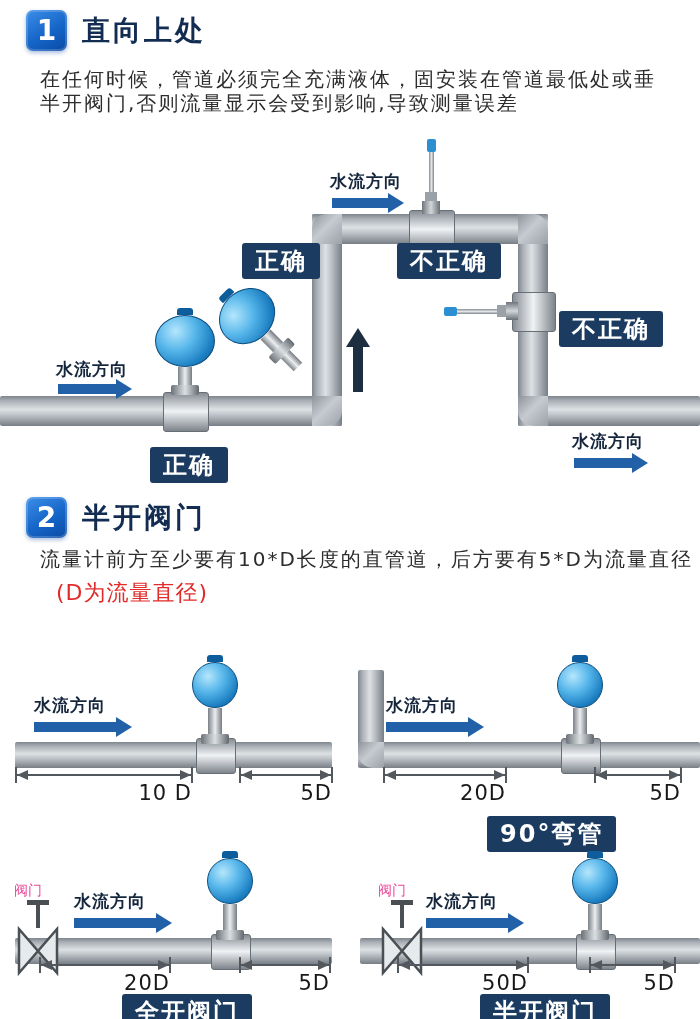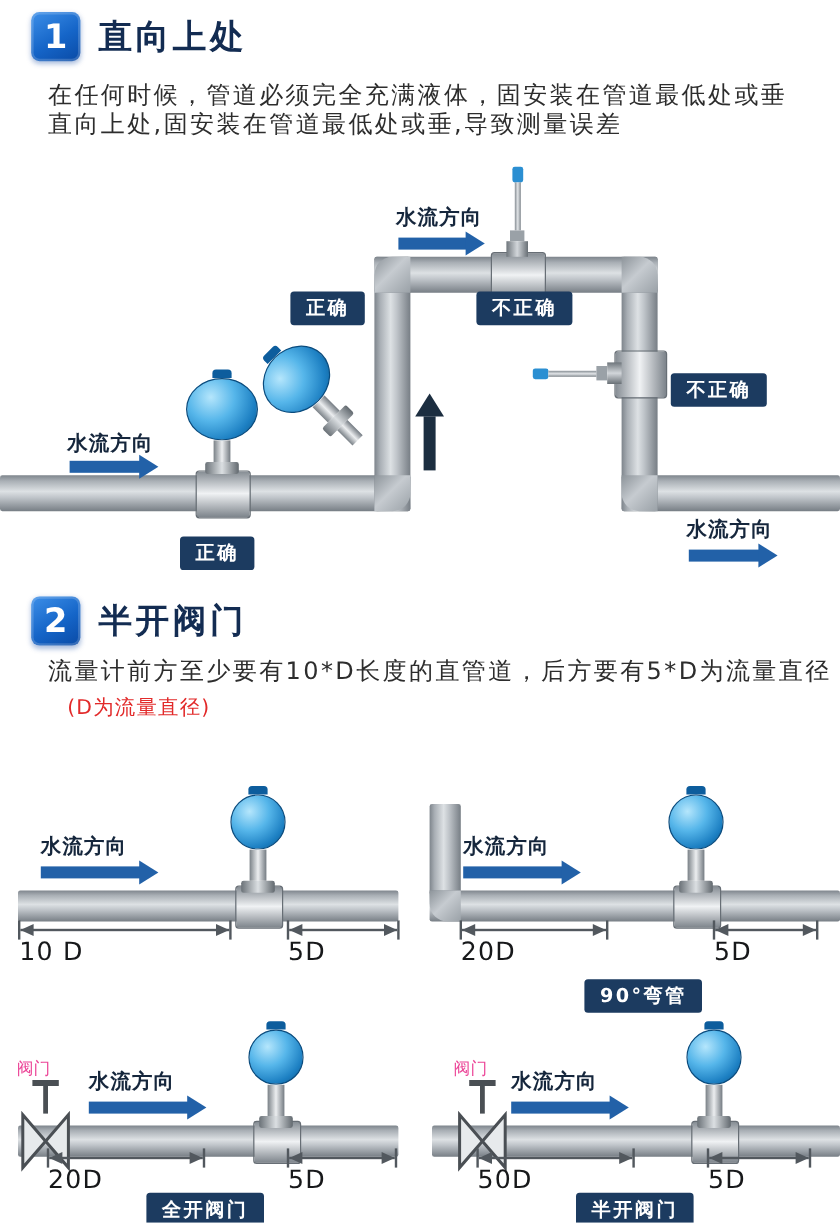--- a/index.html
+++ b/index.html
@@ -8,21 +8,21 @@
   i{font-style:normal;}
 
   
   .sec-head{position:absolute;display:flex;align-items:center;gap:15px;}
   .num{width:41px;height:41px;border-radius:7px;
        background:linear-gradient(150deg,#3d8fe8 0%,#1565c8 55%,#0a4aa5 100%);
        box-shadow:inset 0 0 0 2px rgba(255,255,255,.18),0 2px 4px rgba(13,70,160,.35);
        color:#fff;font-size:28px;font-weight:700;display:flex;align-items:center;justify-content:center;}
   .sec-title{font-size:28px;font-weight:700;color:#132c52;letter-spacing:3px;}
   .desc{position:absolute;left:40px;font-size:20px;color:#2d2d2d;letter-spacing:2px;white-space:nowrap;}
-  .note{position:absolute;font-size:17px;color:#e22a2a;letter-spacing:1px;}
+  .note{position:absolute;font-size:22px;color:#e22a2a;letter-spacing:1px;}
 
   
   .d1,.d2{position:absolute;}
   .pipe-h{position:absolute;border-radius:2px;
           background:linear-gradient(to bottom,#7e858c 0%,#a9afb5 16%,#dde1e4 45%,#c0c5ca 62%,#777e85 100%);}
   .pipe-v{position:absolute;border-radius:2px;
           background:linear-gradient(to right,#7e858c 0%,#a9afb5 16%,#dde1e4 45%,#c0c5ca 62%,#777e85 100%);}
   .corner{position:absolute;background:linear-gradient(135deg,#8d949a 0%,#c6cbd0 45%,#9aa1a7 100%);}
   .r-tl{border-top-left-radius:15px;}.r-tr{border-top-right-radius:15px;}
   .r-bl{border-bottom-left-radius:15px;}.r-br{border-bottom-right-radius:15px;}
@@ -60,48 +60,48 @@
   .arrow-right{position:absolute;height:20px;}
   .arrow-right i{display:block;position:absolute;}
   .arrow-right .shaft{left:0;top:5px;bottom:5px;right:15px;background:#2261a8;}
   .arrow-right .head{right:0;top:0;width:0;height:0;border-top:10px solid transparent;
                      border-bottom:10px solid transparent;border-left:16px solid #2261a8;}
   .arrow-up{position:absolute;width:24px;}
   .arrow-up i{display:block;}
   .arrow-up .head{width:0;height:0;margin:0 auto;border-left:12px solid transparent;
                   border-right:12px solid transparent;border-bottom:19px solid #1c2e40;}
   .arrow-up .shaft{width:10px;height:45px;margin:0 auto;background:#1c2e40;}
-  .badge{position:absolute;background:#1c3b60;color:#fff;font-size:16px;font-weight:600;line-height:1;
+  .badge{position:absolute;background:#1c3b60;color:#fff;font-size:24px;font-weight:600;line-height:1;
          padding:6px 13px;border-radius:3px;letter-spacing:2px;white-space:nowrap;}
 
   
   .dim{position:absolute;}
   .dim-line{position:relative;height:2px;background:#52585e;margin:0 1px;}
   .dim-line::before{content:"";position:absolute;left:0;top:-4px;width:0;height:0;
     border-top:5px solid transparent;border-bottom:5px solid transparent;border-right:11px solid #52585e;}
   .dim-line::after{content:"";position:absolute;right:0;top:-4px;width:0;height:0;
     border-top:5px solid transparent;border-bottom:5px solid transparent;border-left:11px solid #52585e;}
   .tick{position:absolute;top:-7px;width:2px;height:16px;background:#52585e;}
   .tick.tl{left:-2px;}.tick.tr{right:-2px;}
-  .dim-label{margin-top:5px;text-align:left;font-size:21px;color:#17181a;letter-spacing:1px;}
+  .dim-label{margin-top:5px;text-align:right;font-size:21px;color:#17181a;letter-spacing:1px;}
 
   .valve{position:absolute;}
   .valve-label{position:absolute;font-size:14px;color:#ec4899;white-space:nowrap;}
 </style>
 </head>
 <body>
 
 <div class="page">
 
   <div class="sec-head" style="left:26px;top:10px">
     <div class="num">1</div>
     <div class="sec-title">直向上处</div>
   </div>
   <div class="desc" style="top:66px">在任何时候，管道必须完全充满液体，固安装在管道最低处或垂</div>
-  <div class="desc" style="top:90px">直向上处,固安装在管道最低处或垂,导致测量误差</div>
+  <div class="desc" style="top:90px">半开阀门,否则流量显示会受到影响,导致测量误差</div>
 
   <div class="d1" style="left:0;top:130px;width:700px;height:362px">
 
     <div class="pipe-h" style="left:0;top:266px;width:342px;height:30px"></div>
     <div class="pipe-h" style="left:518px;top:266px;width:182px;height:30px"></div>
     <div class="pipe-v" style="left:312px;top:84px;width:30px;height:212px"></div>
     <div class="pipe-v" style="left:518px;top:84px;width:30px;height:212px"></div>
     <div class="pipe-h" style="left:312px;top:84px;width:236px;height:30px"></div>
     <div class="corner r-br" style="left:312px;top:266px;width:30px;height:30px"></div>
     <div class="corner r-tl" style="left:312px;top:84px;width:30px;height:30px"></div>

